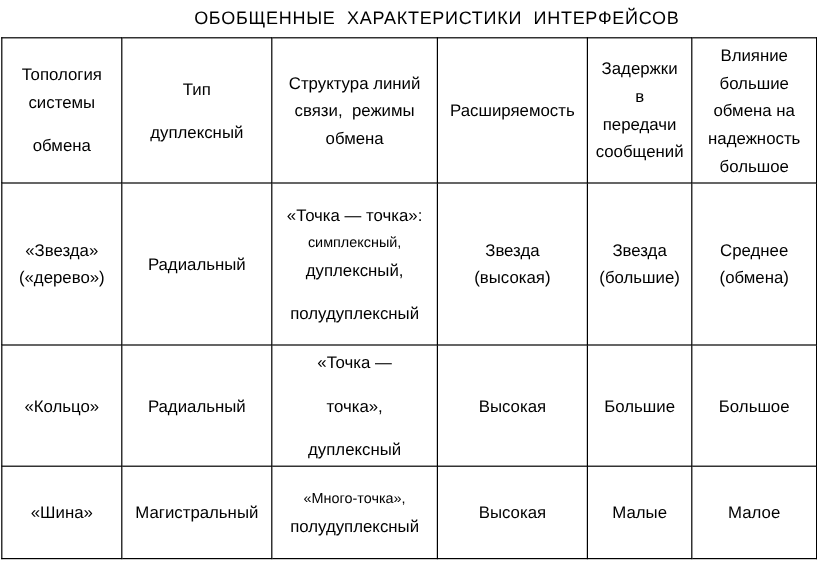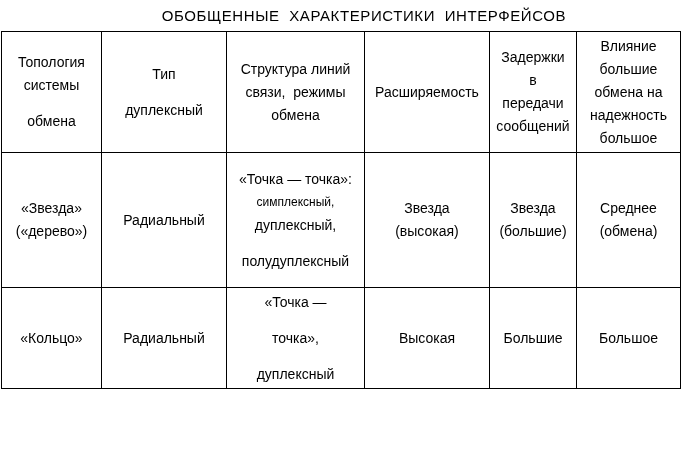--- a/index.html
+++ b/index.html
@@ -145,15 +145,36 @@
           <td>
             <div class="line">Высокая</div>
           </td>
           <td>
             <div class="line">Большие</div>
           </td>
           <td>
             <div class="line">Большое</div>
           </td>
         </tr>
+        <tr class="r2">
+          <td>
+            <div class="line">«Шина»</div>
+          </td>
+          <td>
+            <div class="line">Магистральный</div>
+          </td>
+          <td>
+            <div class="line small">«Много-точка»,</div>
+            <div class="line">полудуплексный</div>
+          </td>
+          <td>
+            <div class="line">Высокая</div>
+          </td>
+          <td>
+            <div class="line">Малые</div>
+          </td>
+          <td>
+            <div class="line">Малое</div>
+          </td>
+        </tr>
       </tbody>
   </table>
 </div>
 
 </body></html>

